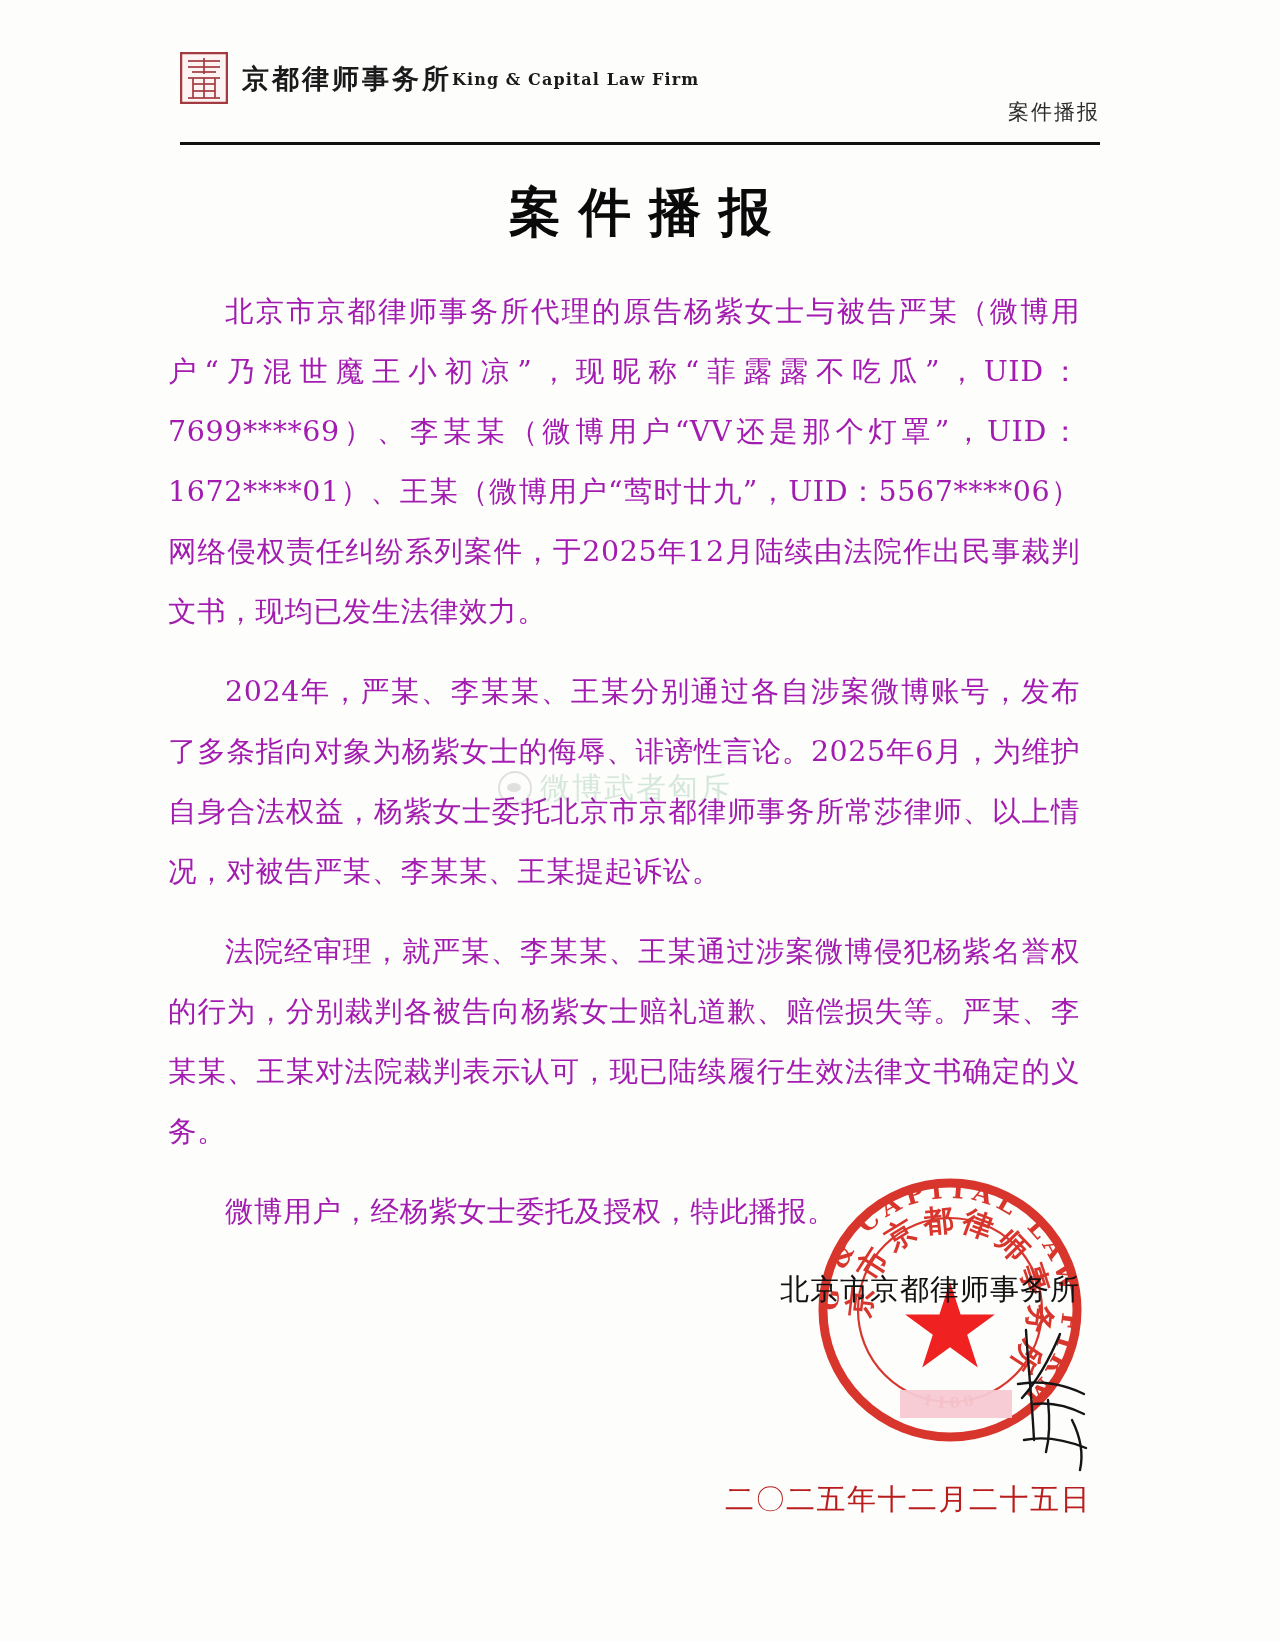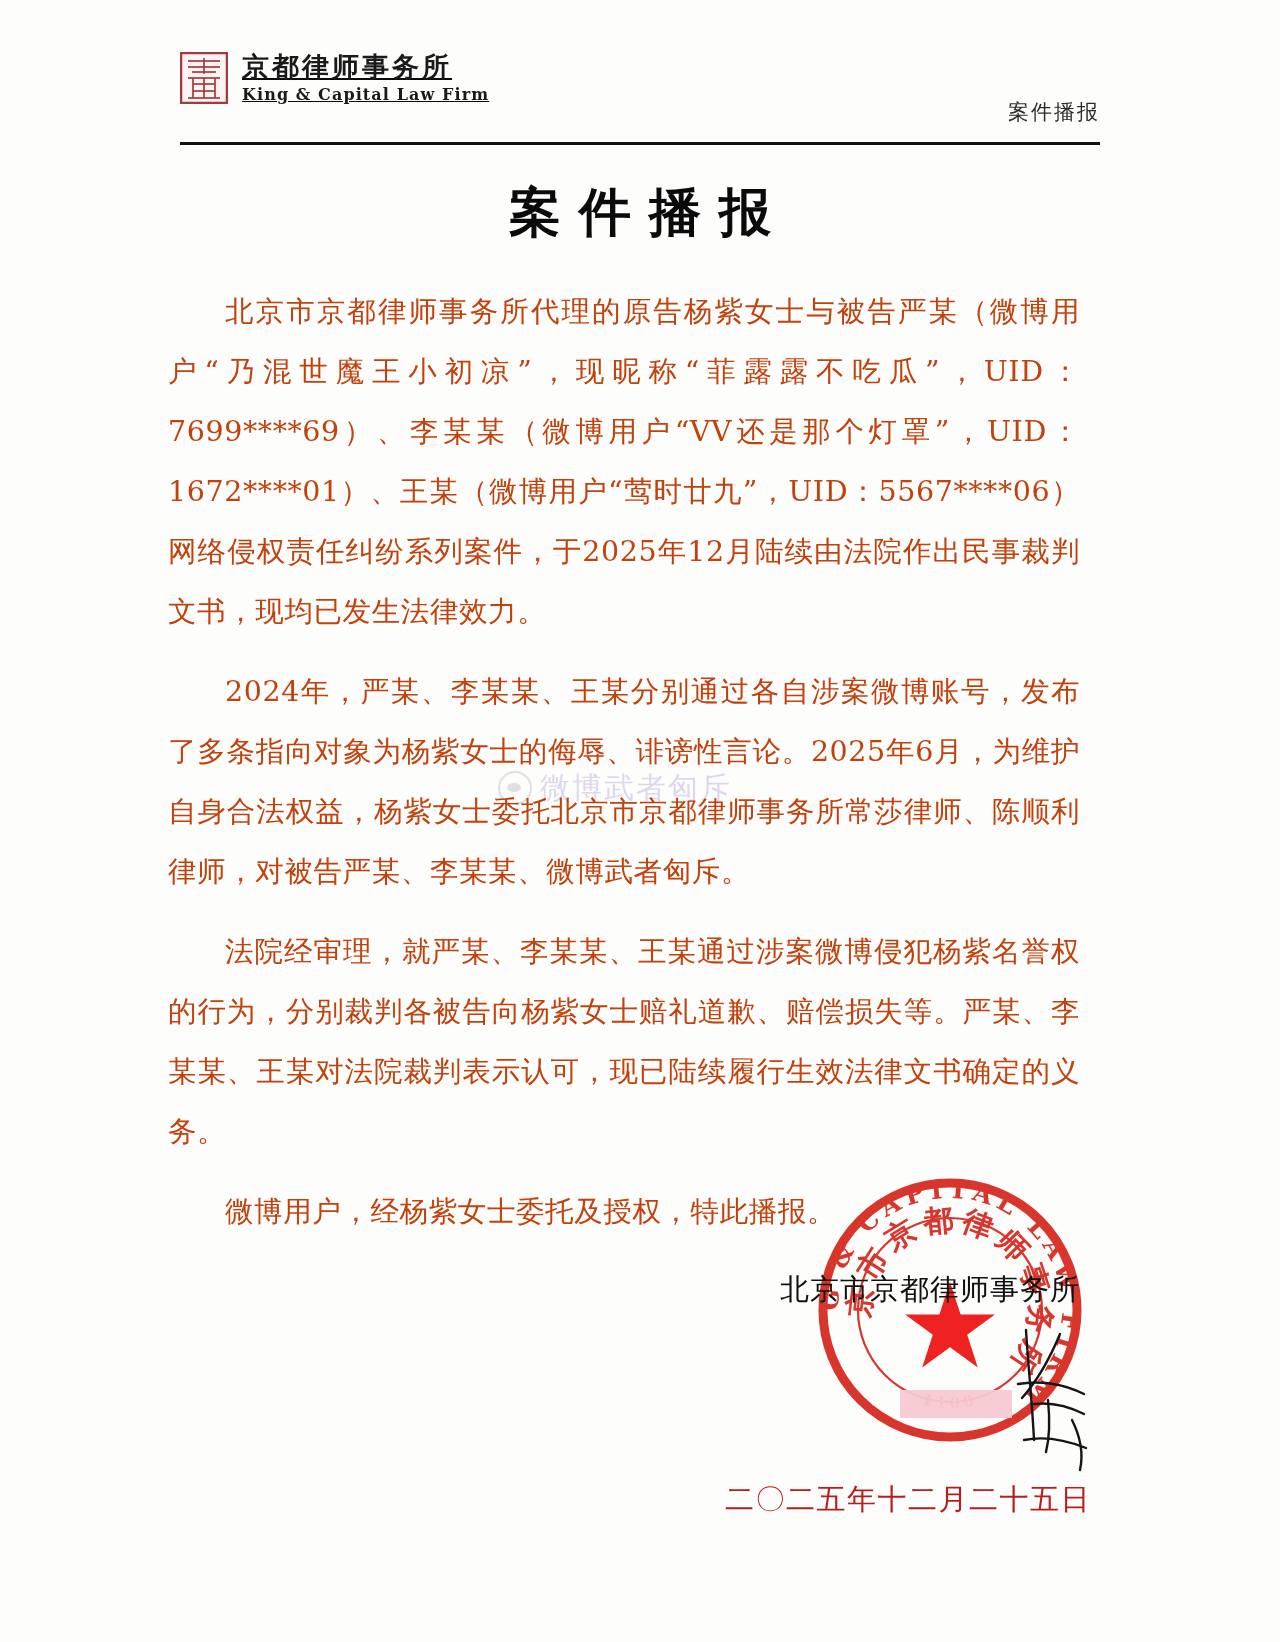--- a/index.html
+++ b/index.html
@@ -39,24 +39,22 @@
   }
   .brand-seal {
     width: 48px;
     height: 52px;
     flex: 0 0 auto;
     position: relative;
   }
   .brand-seal svg { display:block; }
   .brand-text {
     display: flex;
-    flex-direction: column;
     justify-content: center;
     line-height: 1;
-    text-decoration: underline;
   }
   .brand-cn {
     font-family: "DejaVu Serif", "Liberation Serif", serif;
     font-size: 27px;
     letter-spacing: 3px;
     color: #1a1a1a;
     font-weight: 600;
     white-space: nowrap;
   }
   .brand-en {
@@ -109,21 +107,21 @@
     width: 912px;
   }
   .para {
     font-size: 28.5px;
     line-height: 60px;
     text-align: justify;
     text-justify: inter-ideograph;
     text-indent: 2em;
     margin: 0 0 20px 0;
     letter-spacing: 0.6px;
-    color: #c2410c;
+    color: #a21caf;
     font-family: "DejaVu Serif", "Liberation Serif", serif;
   }
   .para:last-child { margin-bottom: 0; }
 
   
   .watermark {
     position: absolute;
     left: 498px;
     top: 765px;
     width: 360px;
@@ -144,21 +142,21 @@
   .wm-logo::before {
     content: "";
     position: absolute;
     left: 7px; top: 10px;
     width: 14px; height: 9px;
     border-radius: 50%;
     background: #5a5a5a;
   }
   .wm-text {
     font-size: 30px;
-    color: #4c1d95;
+    color: #15803d;
     letter-spacing: 2px;
     white-space: nowrap;
     font-family: "DejaVu Serif", "Liberation Serif", serif;
   }
 
   
   .sign-block {
     position: absolute;
     left: 600px;
     top: 1240px;
@@ -252,21 +250,21 @@
       </div>
     </div>
     <div class="header-label">案件播报</div>
   </div>
   <div class="header-rule"></div>
 
   <div class="doc-title">案件播报</div>
 
   <div class="body-block">
     <p class="para">北京市京都律师事务所代理的原告杨紫女士与被告严某（微博用户“乃混世魔王小初凉”，现昵称“菲露露不吃瓜”，UID：7699****69）、李某某（微博用户“VV还是那个灯罩”，UID：1672****01）、王某（微博用户“莺时廿九”，UID：5567****06）网络侵权责任纠纷系列案件，于2025年12月陆续由法院作出民事裁判文书，现均已发生法律效力。</p>
-    <p class="para">2024年，严某、李某某、王某分别通过各自涉案微博账号，发布了多条指向对象为杨紫女士的侮辱、诽谤性言论。2025年6月，为维护自身合法权益，杨紫女士委托北京市京都律师事务所常莎律师、陈顺利律师，对被告严某、李某某、微博武者匈斥。</p>
+    <p class="para">2024年，严某、李某某、王某分别通过各自涉案微博账号，发布了多条指向对象为杨紫女士的侮辱、诽谤性言论。2025年6月，为维护自身合法权益，杨紫女士委托北京市京都律师事务所常莎律师、以上情况，对被告严某、李某某、王某提起诉讼。</p>
     <p class="para">法院经审理，就严某、李某某、王某通过涉案微博侵犯杨紫名誉权的行为，分别裁判各被告向杨紫女士赔礼道歉、赔偿损失等。严某、李某某、王某对法院裁判表示认可，现已陆续履行生效法律文书确定的义务。</p>
     <p class="para">微博用户，经杨紫女士委托及授权，特此播报。</p>
   </div>
 
   <div class="watermark">
     <div class="wm-logo"></div>
     <div class="wm-text">微博武者匈斥</div>
   </div>
 
   <div class="sign-block">

